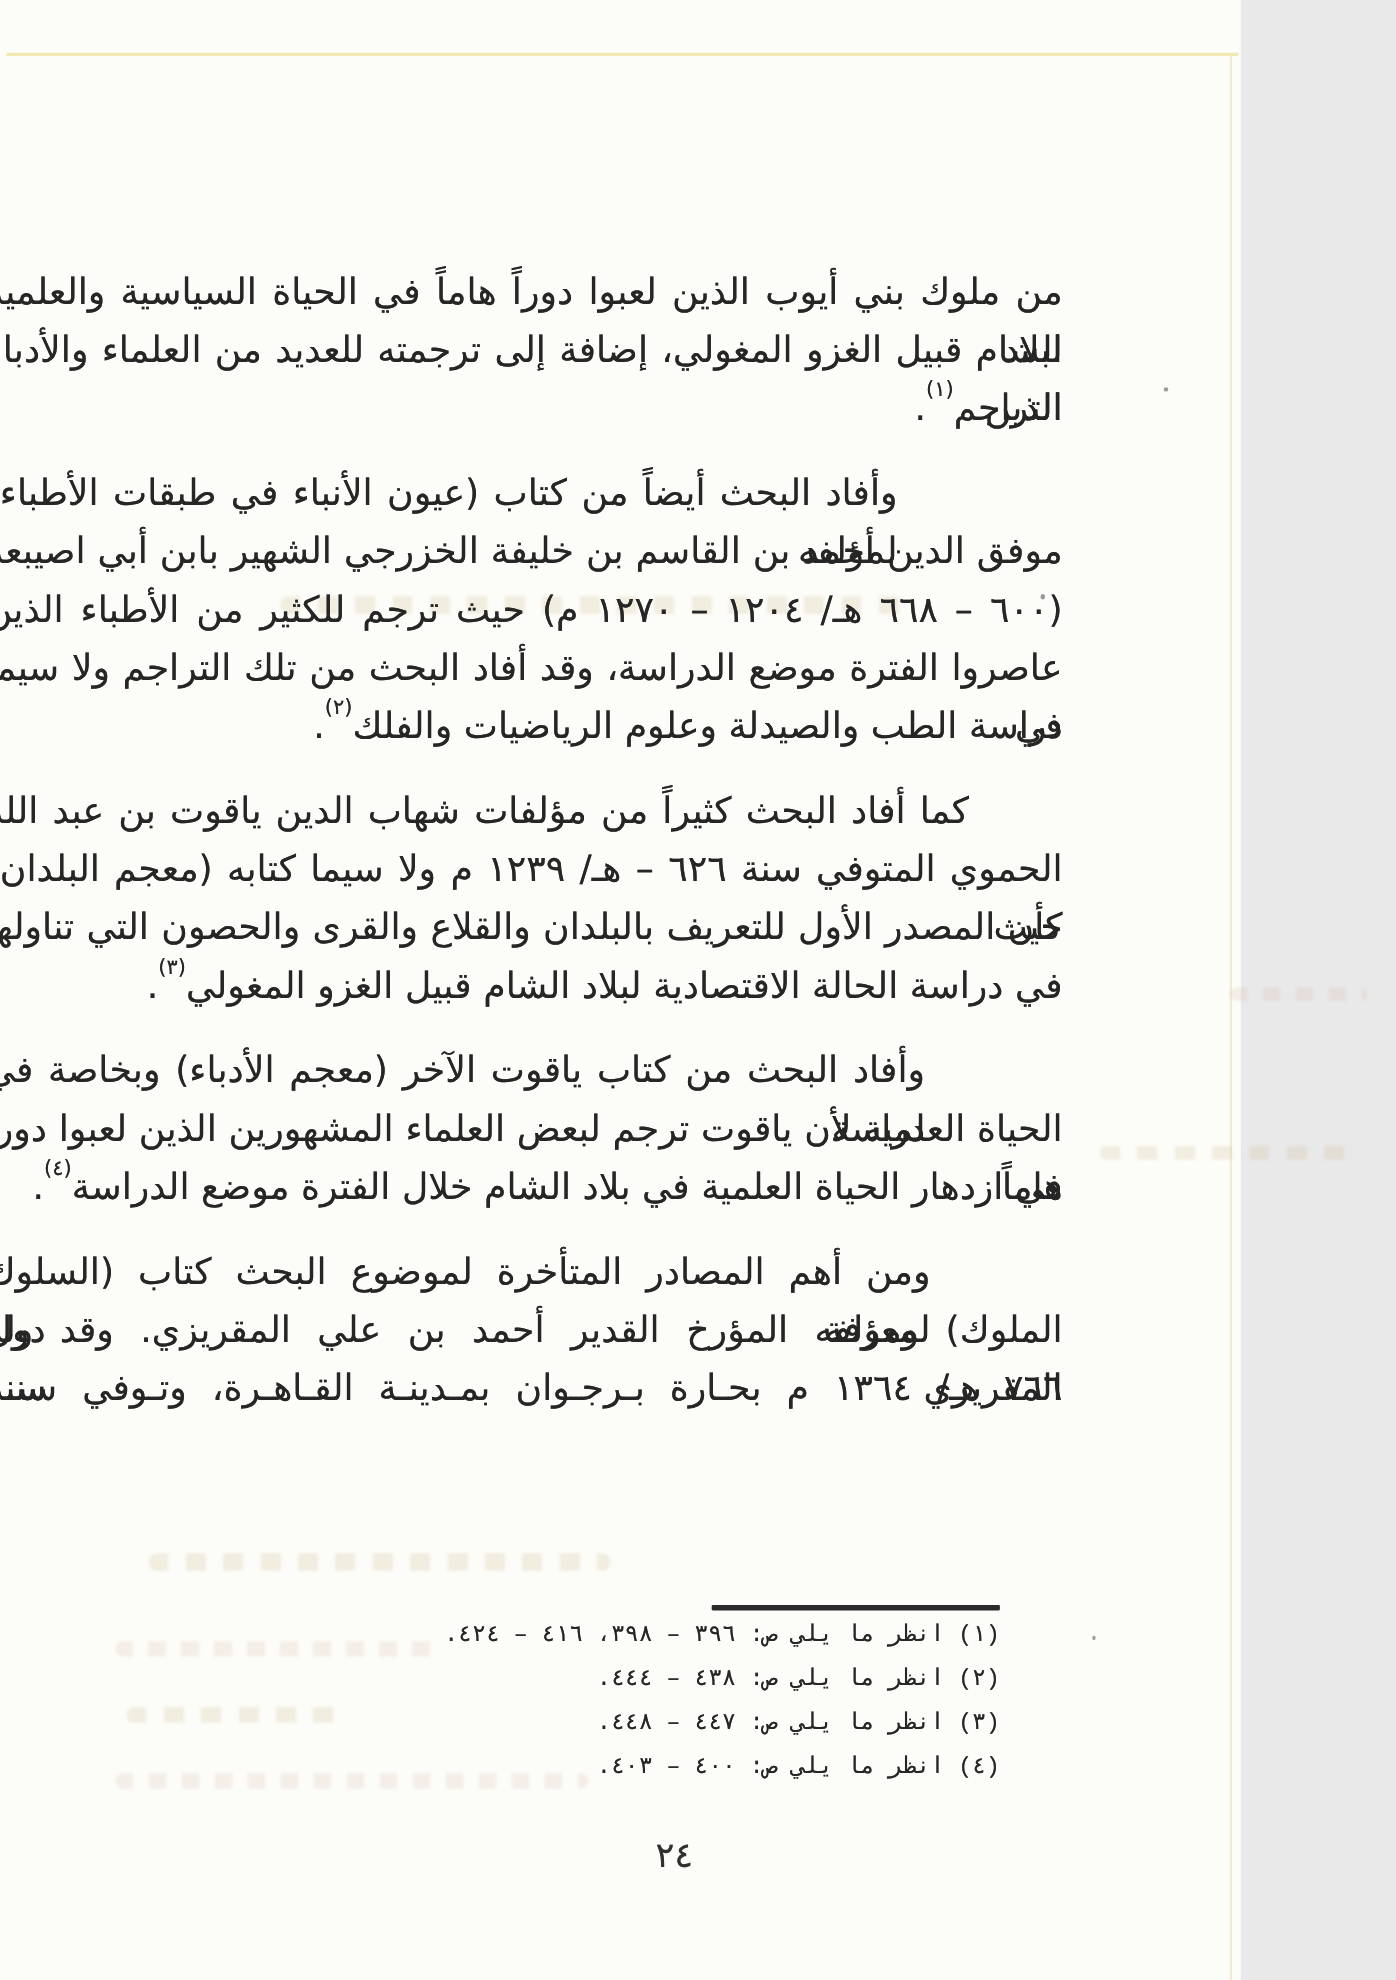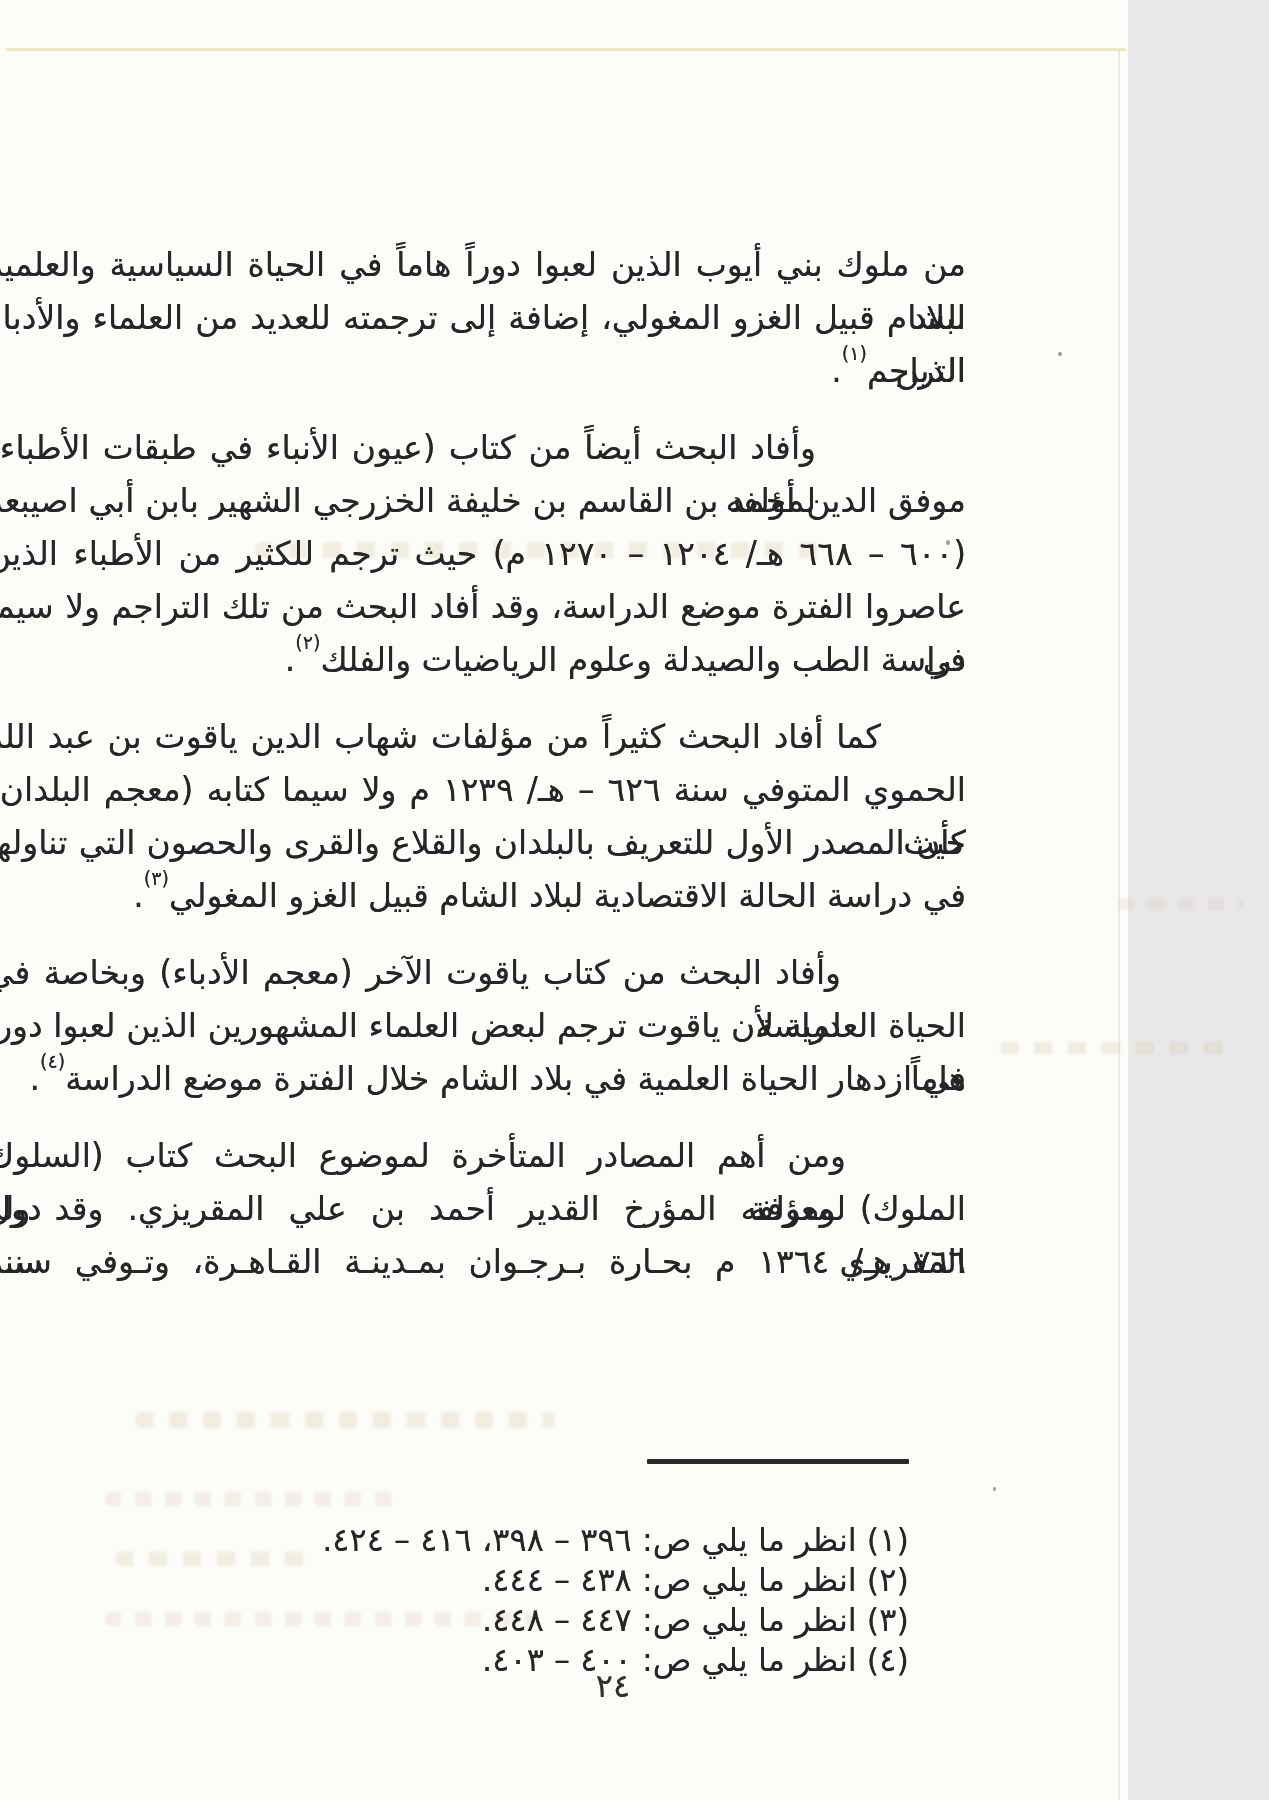--- a/index.html
+++ b/index.html
@@ -60,25 +60,26 @@
     line-height: 0;
     position: relative;
     top: -.5em;
   }
   
   .fn-sep {
     position: absolute; top: 1459px; right: 219px; width: 262px; height: 5px;
     background: #2b2b2b; border-radius: 1px;
   }
   .footnotes {
-    position: absolute; top: 1520px; right: 219px; width: 660px;
+    position: absolute; top: 1468px; right: 219px; width: 660px;
     direction: rtl;
-    font-size: 32px;
+    font-size: 21px;
     line-height: 40px;
     text-shadow: 0 0 .4px rgba(30,30,30,.6);
+    font-family: Liberation Mono, monospace;
   }
   .fn-line { text-align: right; height: 40px; }
   .page-number {
     position: absolute; top: 1666px; left: 553px; width: 120px;
     text-align: center;
     font-size: 32px; line-height: 40px;
     color: #303030;
     text-shadow: 0 0 .5px rgba(30,30,30,.6);
   }
 </style>

